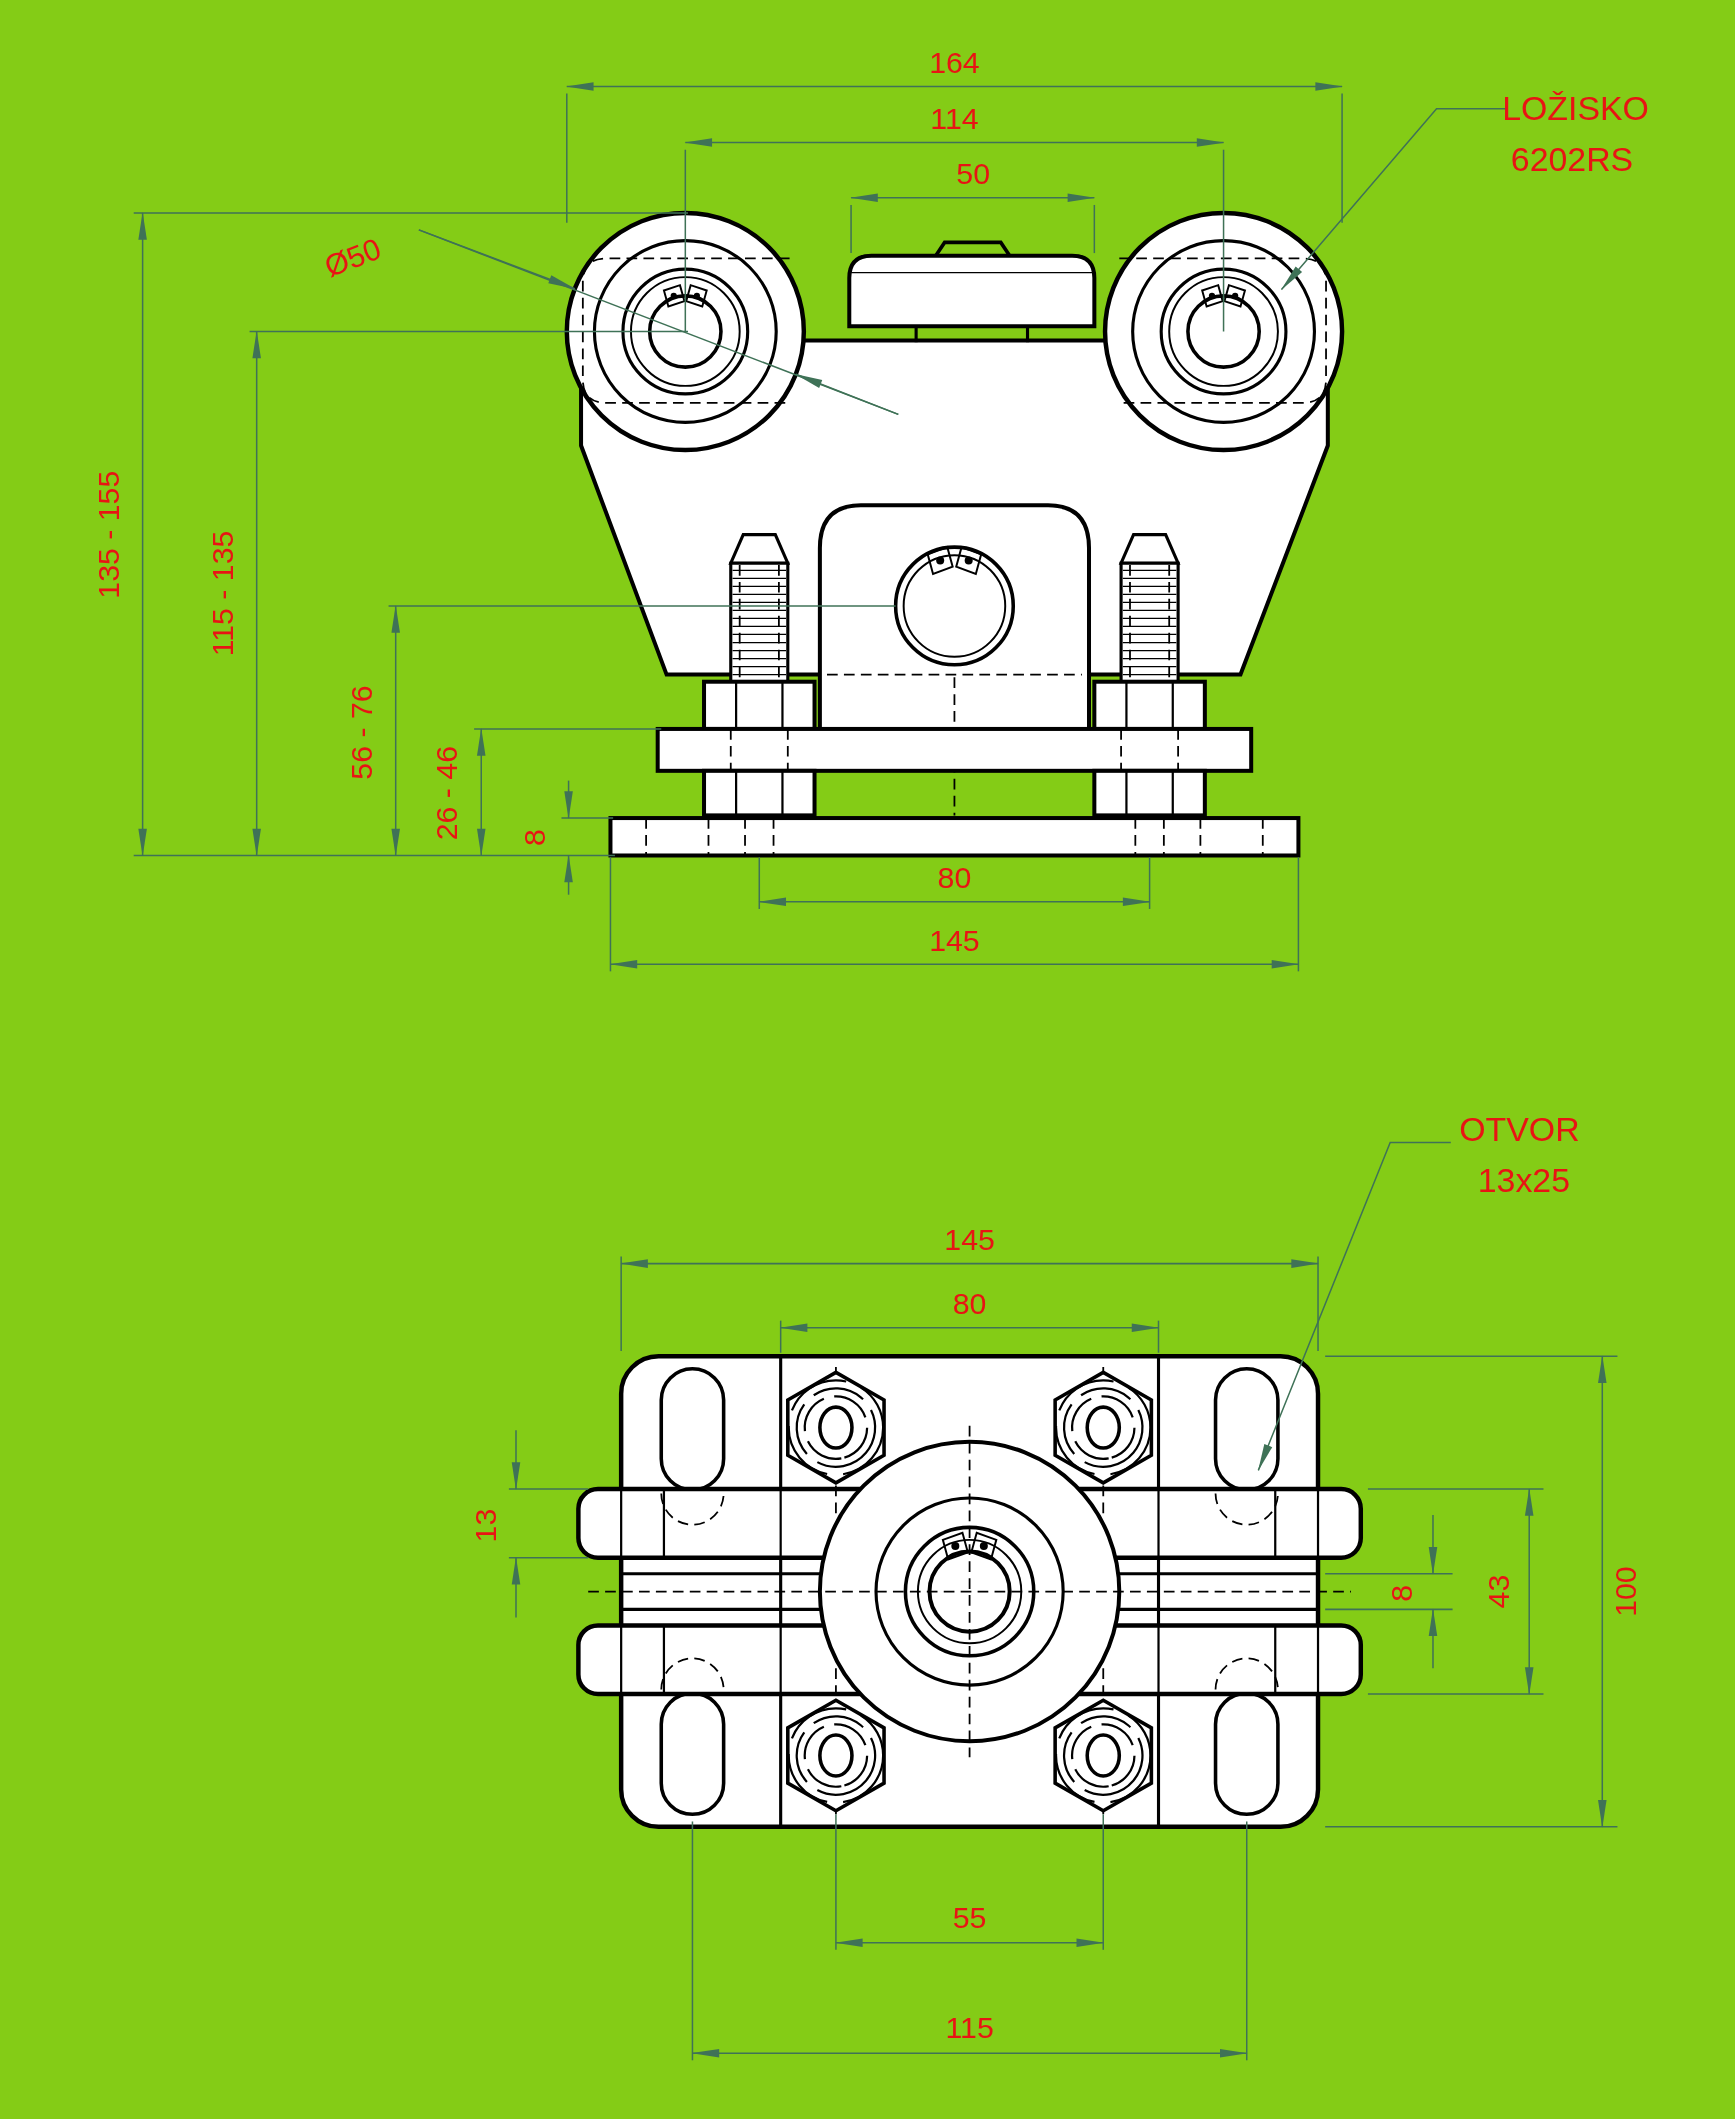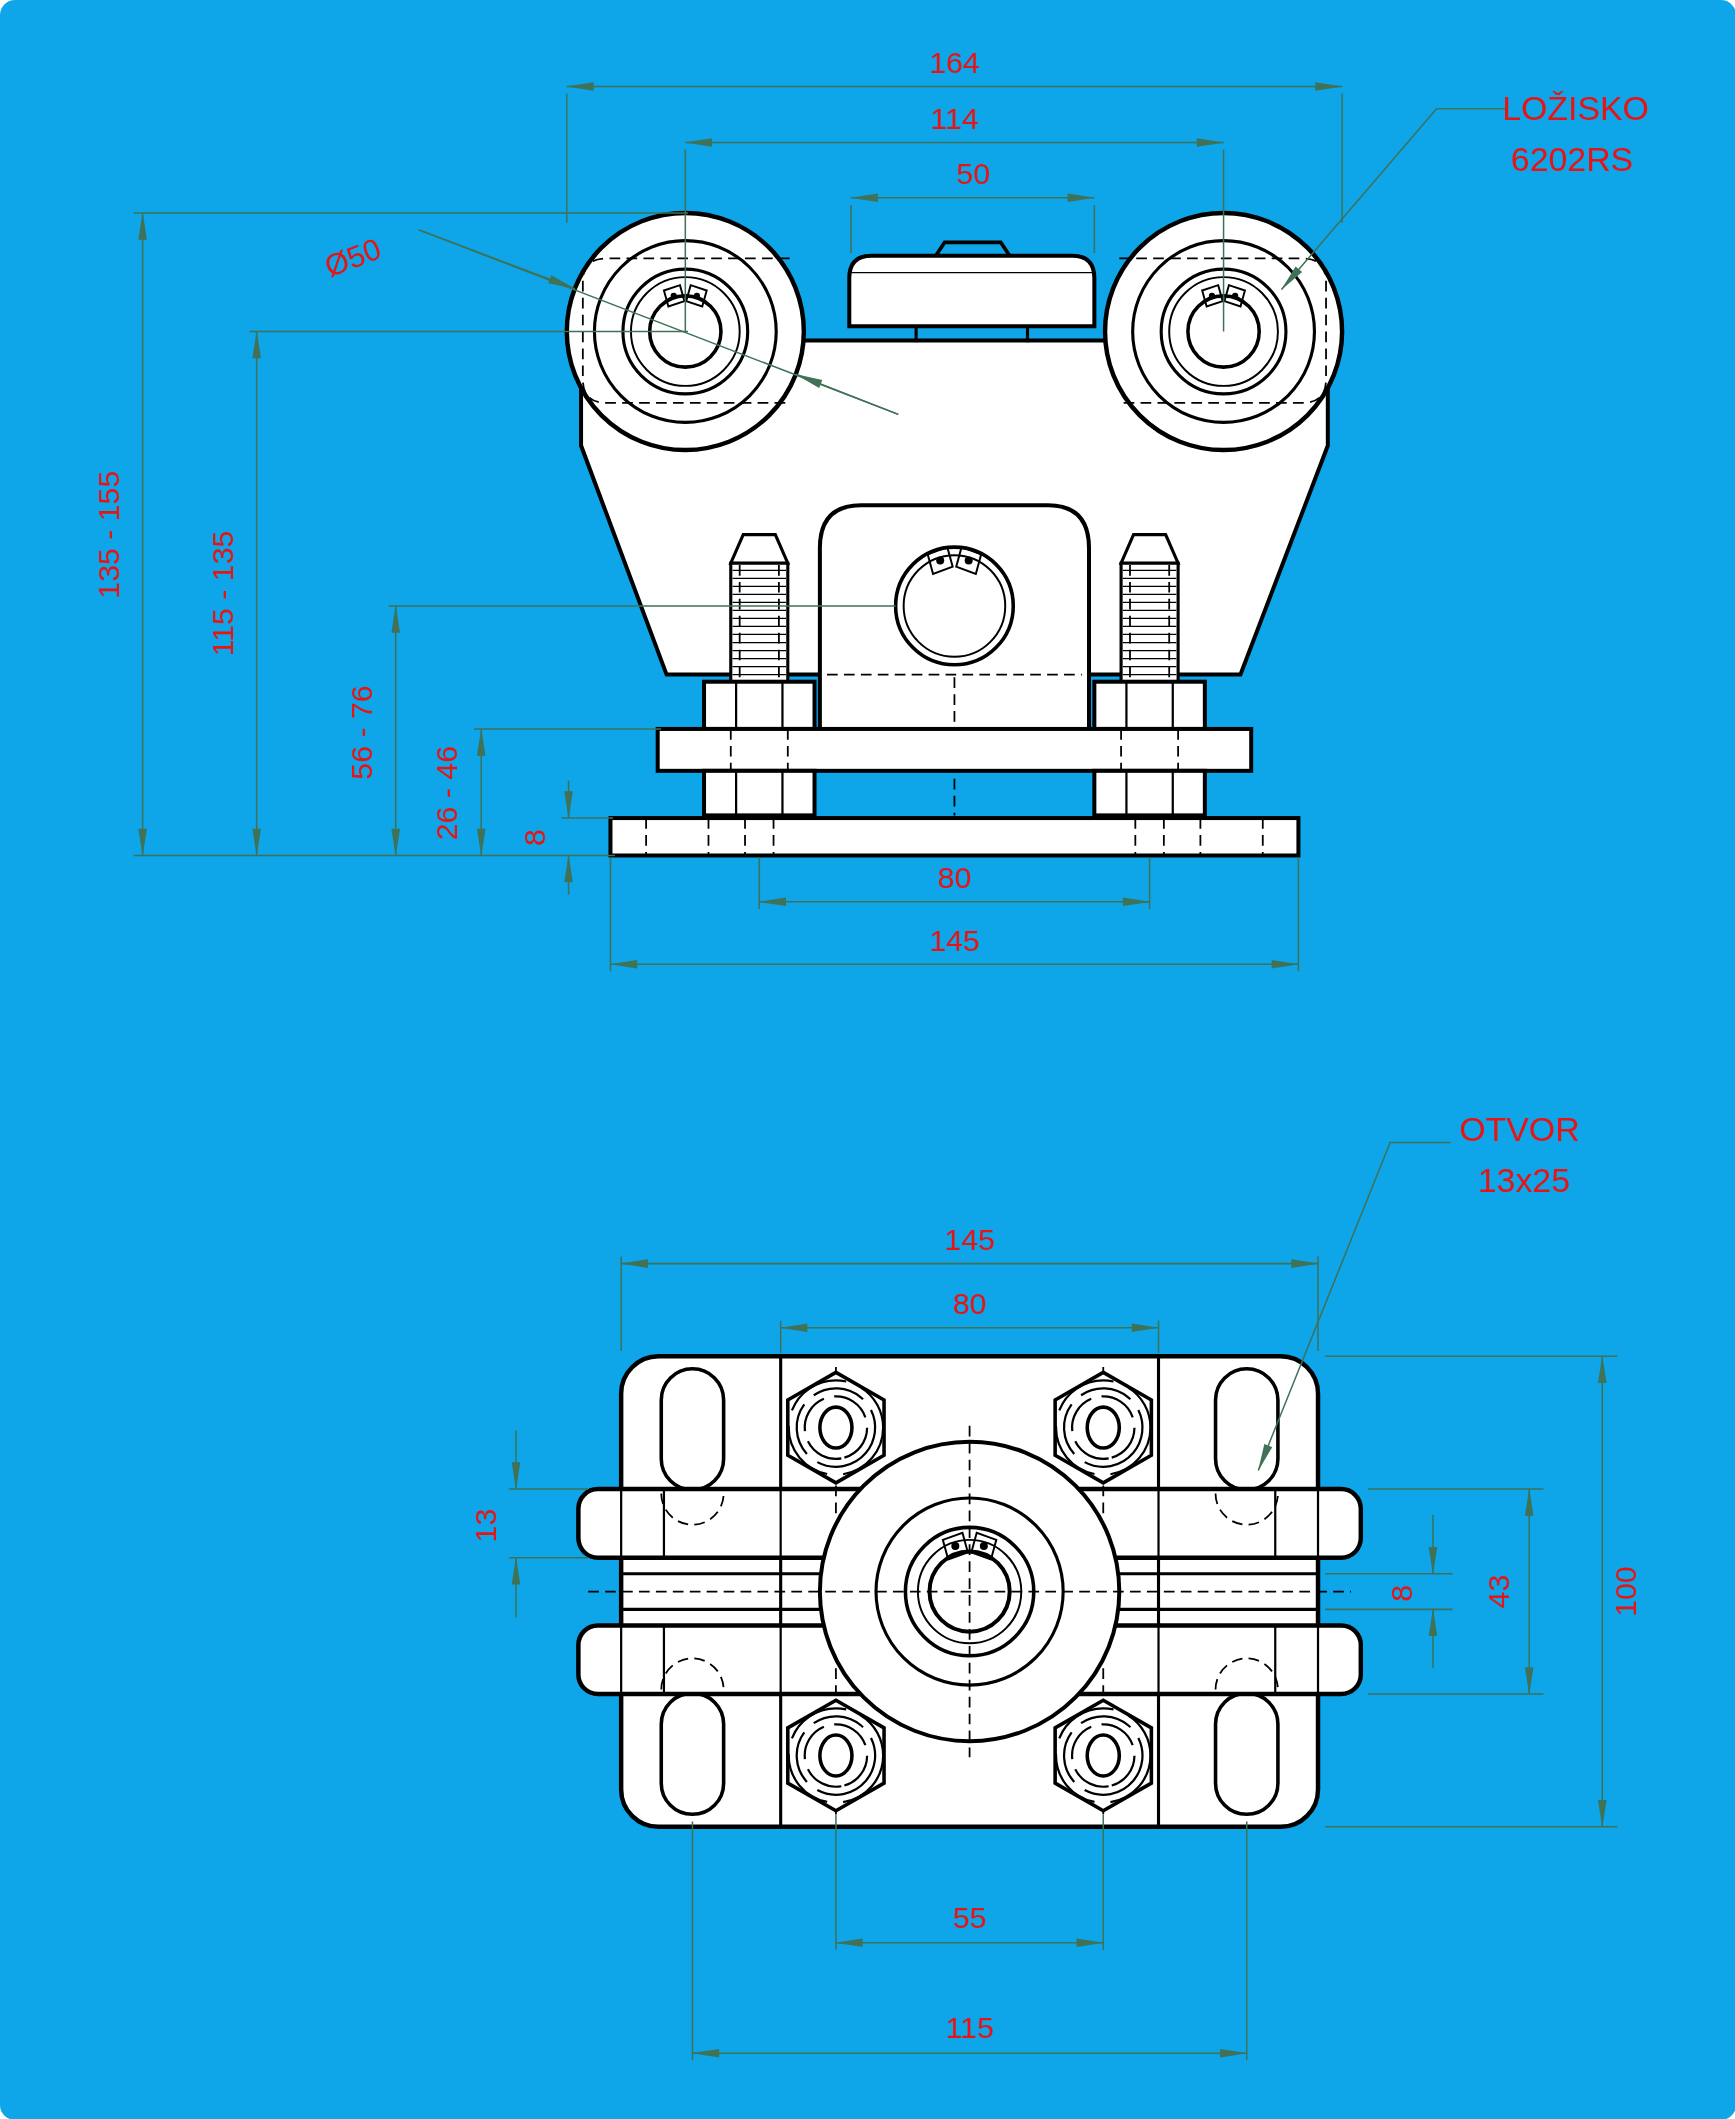--- a/index.html
+++ b/index.html
@@ -1,17 +1,17 @@
 <!DOCTYPE html>
 <html style="font-size:14.3px"><head>
 <meta charset="utf-8">
 <style>
   html,body{margin:0;padding:0;background:#ffffff;}
-  .canvas{position:relative;width:1736px;height:2120px;background:#0ea5e9;overflow:hidden;
-          font-family:"Liberation Sans", sans-serif;border-radius:15px;}
+  .canvas{position:relative;width:1736px;height:2120px;background:#84cc16;overflow:hidden;
+          font-family:"Liberation Sans", sans-serif;}
   svg{position:absolute;left:0;top:0;}
   .dim-text{fill:#e81414;font-size:34px;font-family:"Liberation Sans",sans-serif;}
   .label-text{fill:#e81414;font-size:38px;font-family:"Liberation Sans",sans-serif;}
   .dim-line{stroke:#3f7257;stroke-width:1.7;fill:none;}
   .solid5{stroke:#000;stroke-width:5;fill:none;}
   .solid45{stroke:#000;stroke-width:4.5;fill:none;}
   .solid4{stroke:#000;stroke-width:4;fill:none;}
   .solid35{stroke:#000;stroke-width:3.5;fill:none;}
   .solid25{stroke:#000;stroke-width:2.5;fill:none;}
   .solid22{stroke:#000;stroke-width:2.2;fill:none;}

